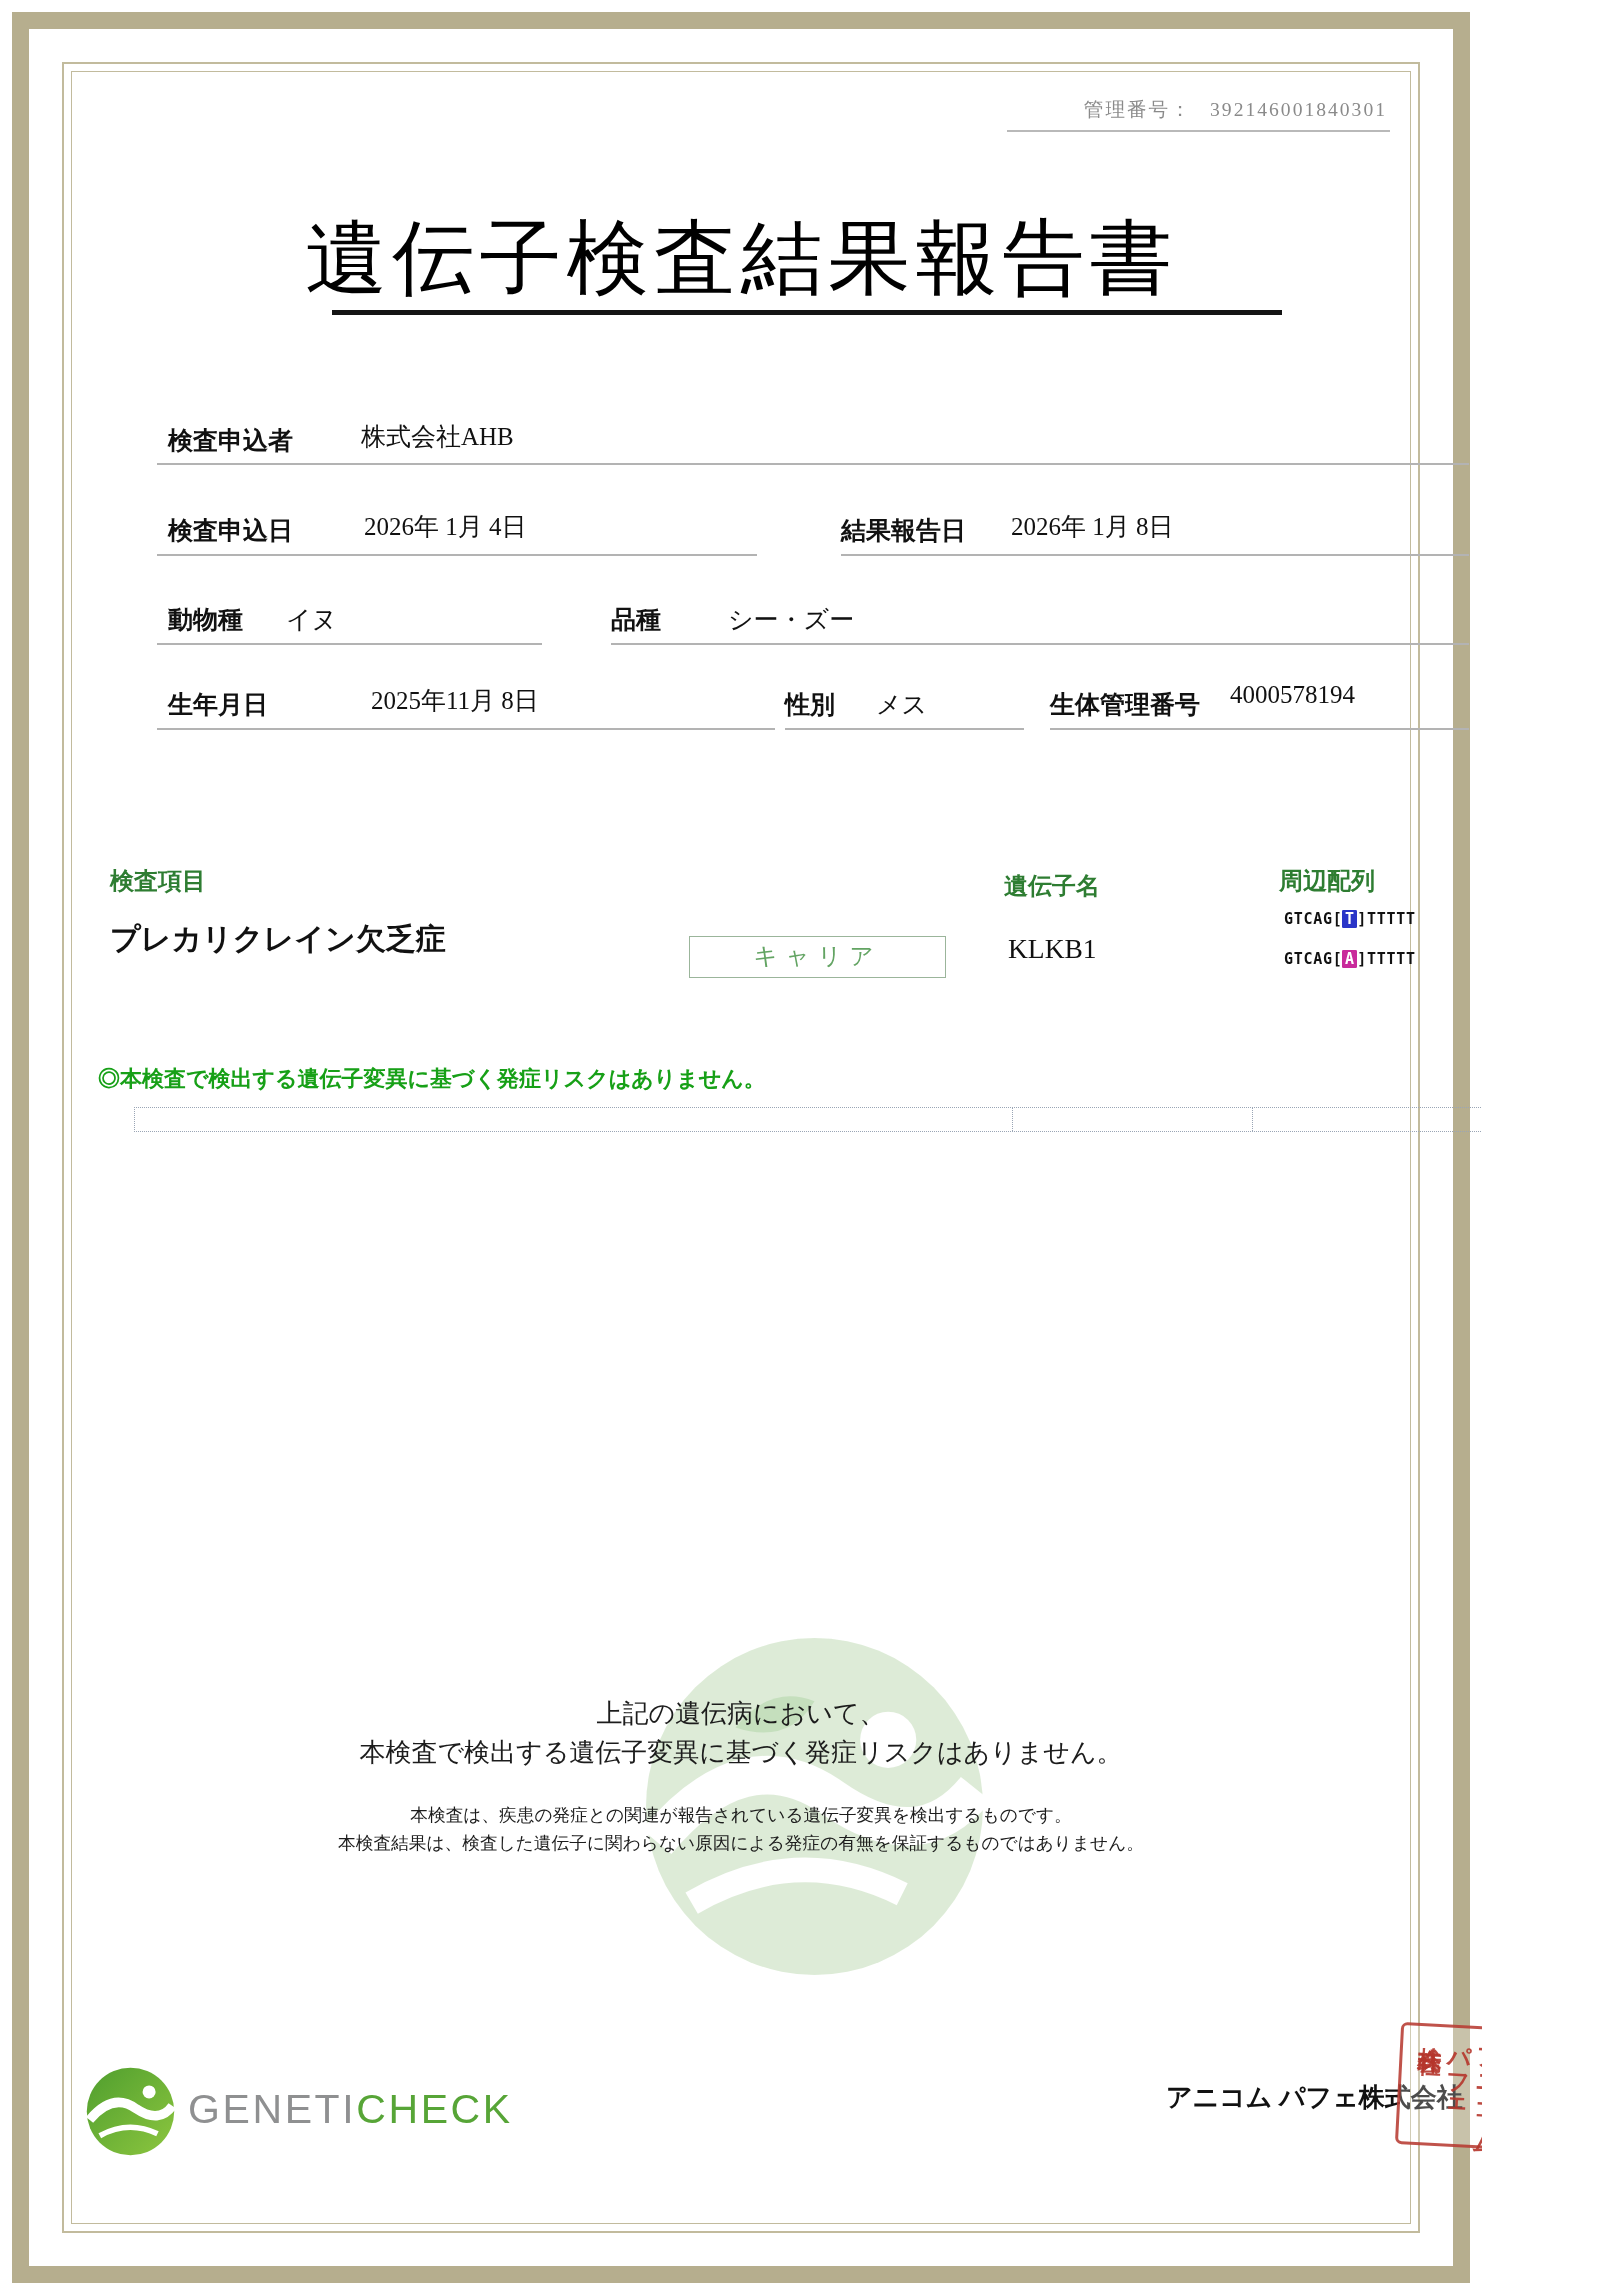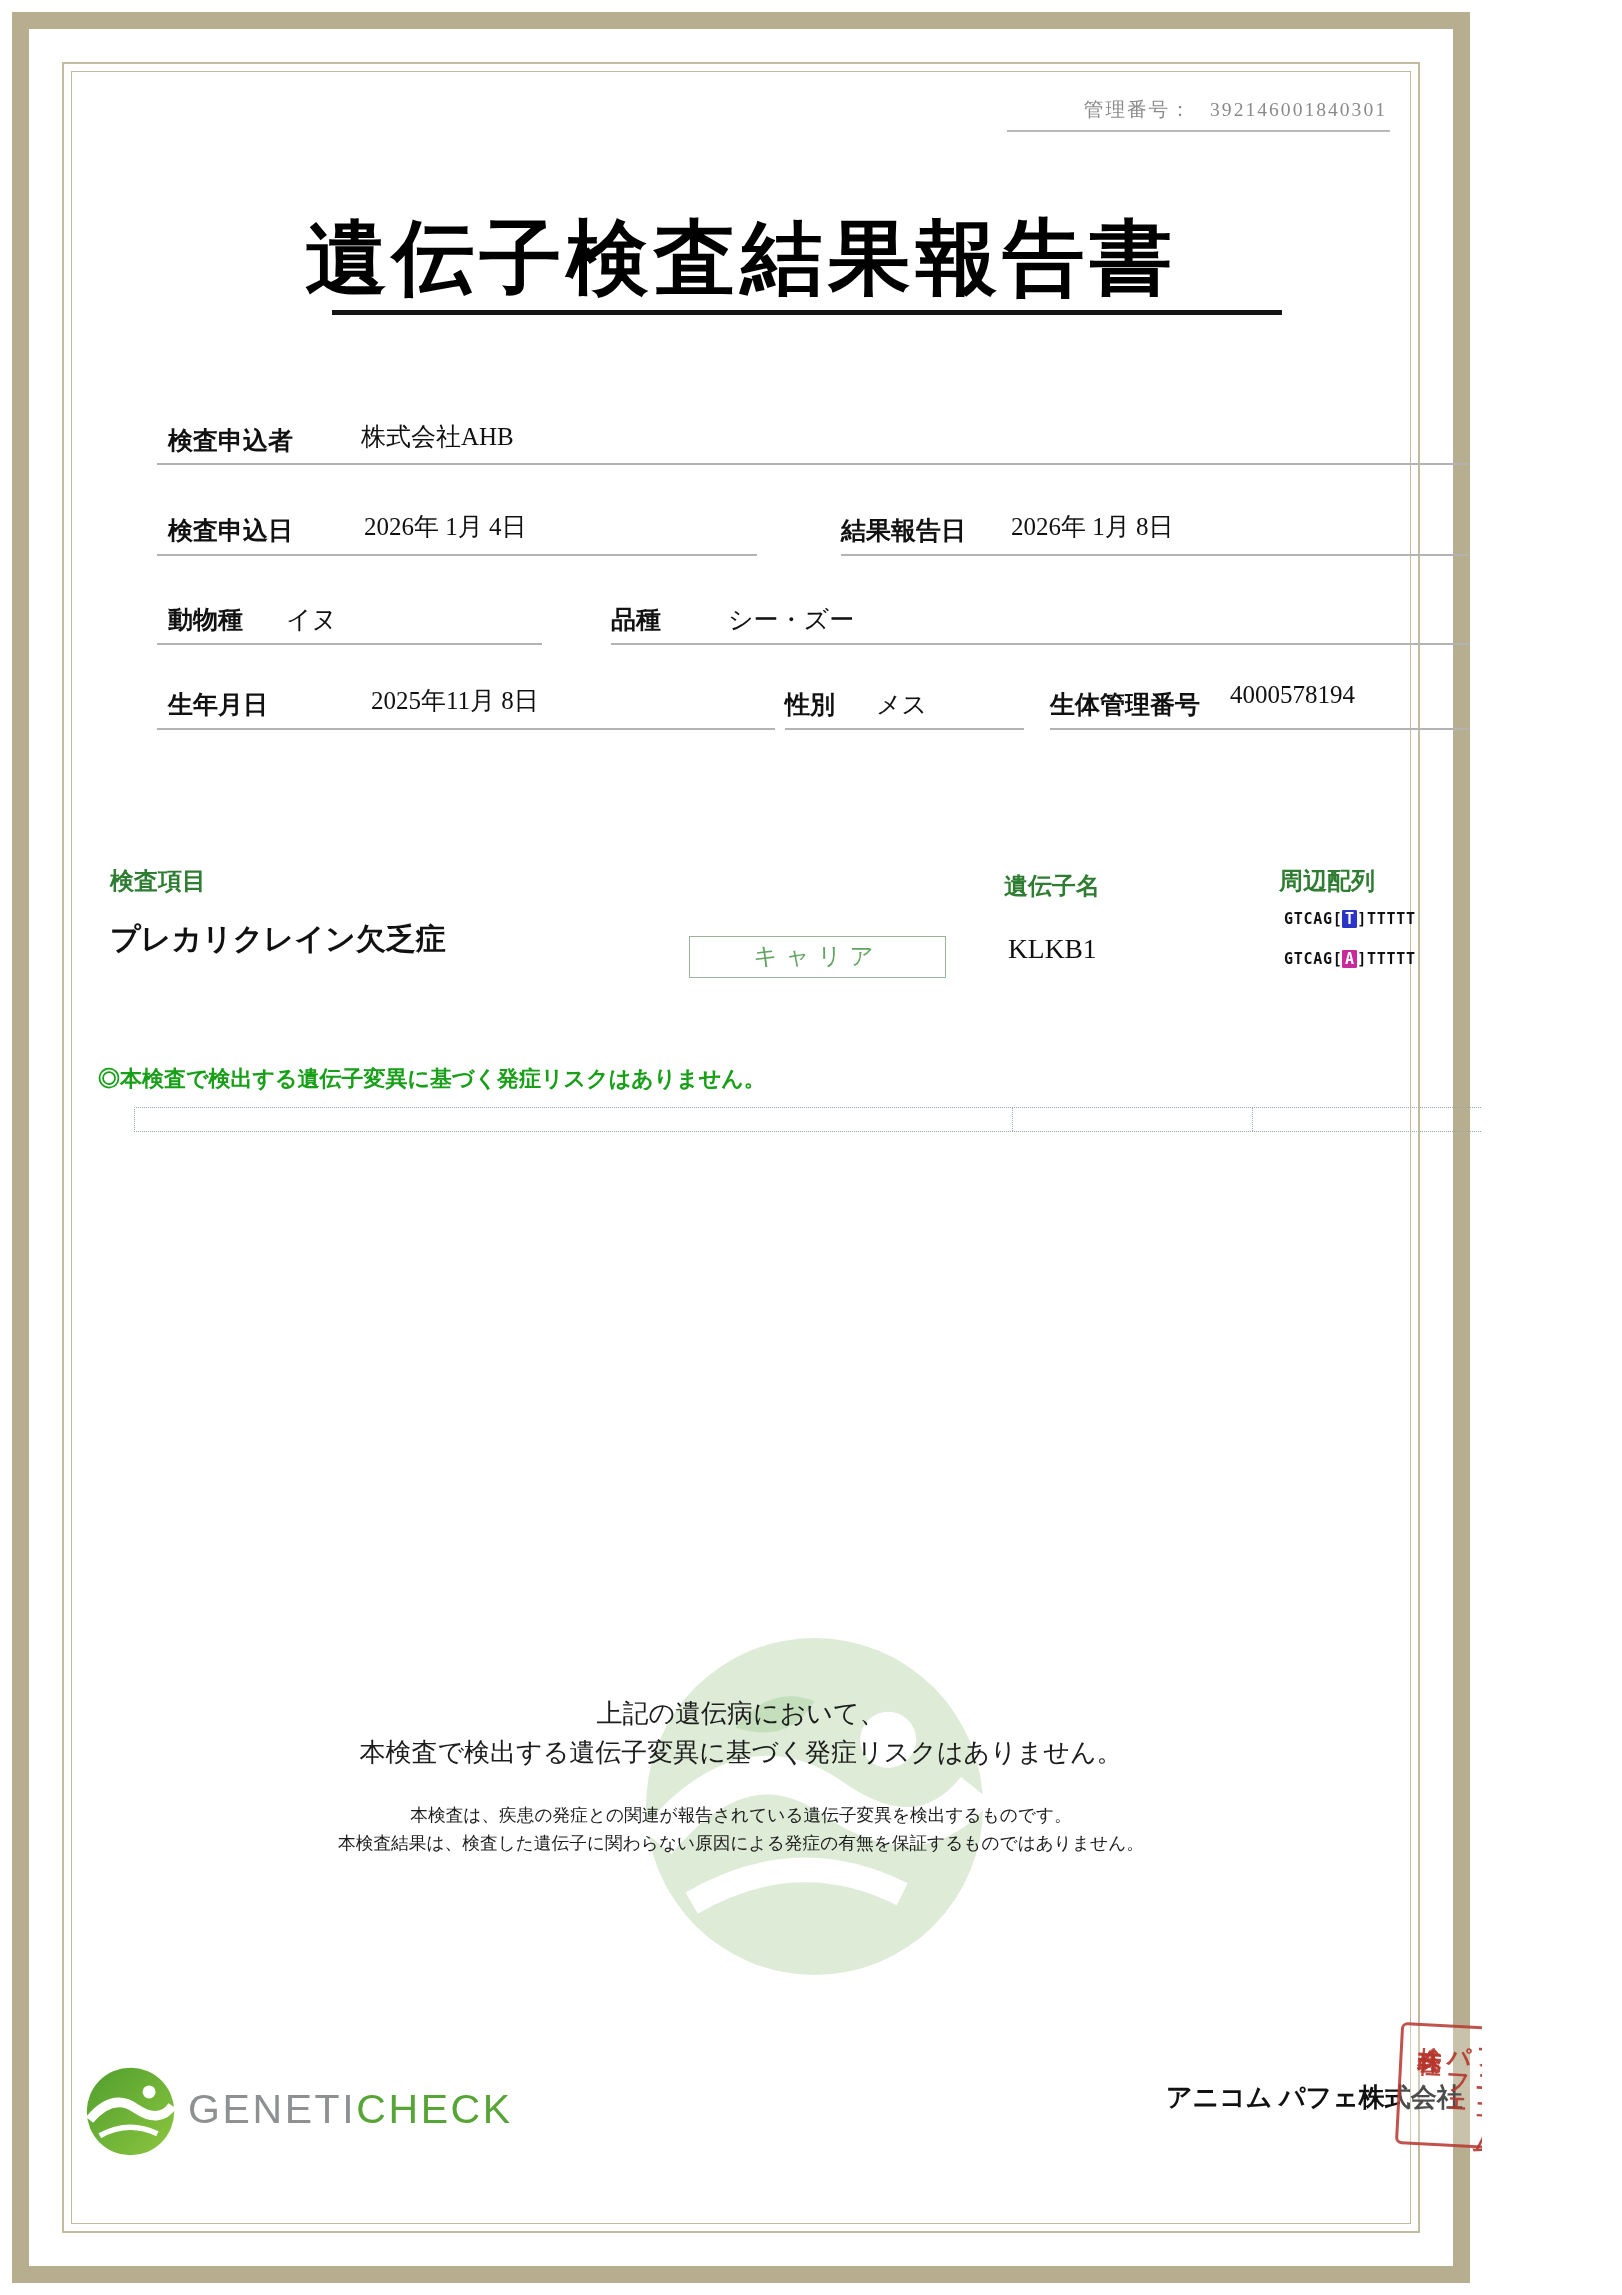--- a/index.html
+++ b/index.html
@@ -17,21 +17,21 @@
   .frame-b { position:absolute; inset:71px; border:1.3px solid #c2bb9d; pointer-events:none; }
 
   
   .control-block { position:absolute; top:96px; right:95px; text-align:right;
     font-size:19.6px; letter-spacing:2px; color:#8a8a8a; }
   .control-block .num { margin-left:18.3px; }
   .control-rule { position:absolute; top:130px; right:92px; width:383px; height:2px; background:#b9b9b9; }
 
   
   .doc-title { position:absolute; top:204px; left:0; width:100%; text-align:center;
-    font-size:82px; font-weight:700; letter-spacing:5.2px; color:#000; }
+    font-size:82px; font-weight:400; letter-spacing:5.2px; color:#000; }
   .title-rule { position:absolute; top:310px; left:332px; width:950px; height:4.6px; background:#141414; }
 
   
   .lbl { position:absolute; font-size:25px; font-weight:700; color:#111; }
   .val { position:absolute; font-size:25px; color:#111; }
   .uline { position:absolute; height:2px; background:#b3b3b3; }
 
   
   .sec-h { position:absolute; font-size:24px; font-weight:700; color:#2e7d32; }
   .disease { position:absolute; left:110px; top:919px; font-size:30px; font-weight:600; color:#111; }

